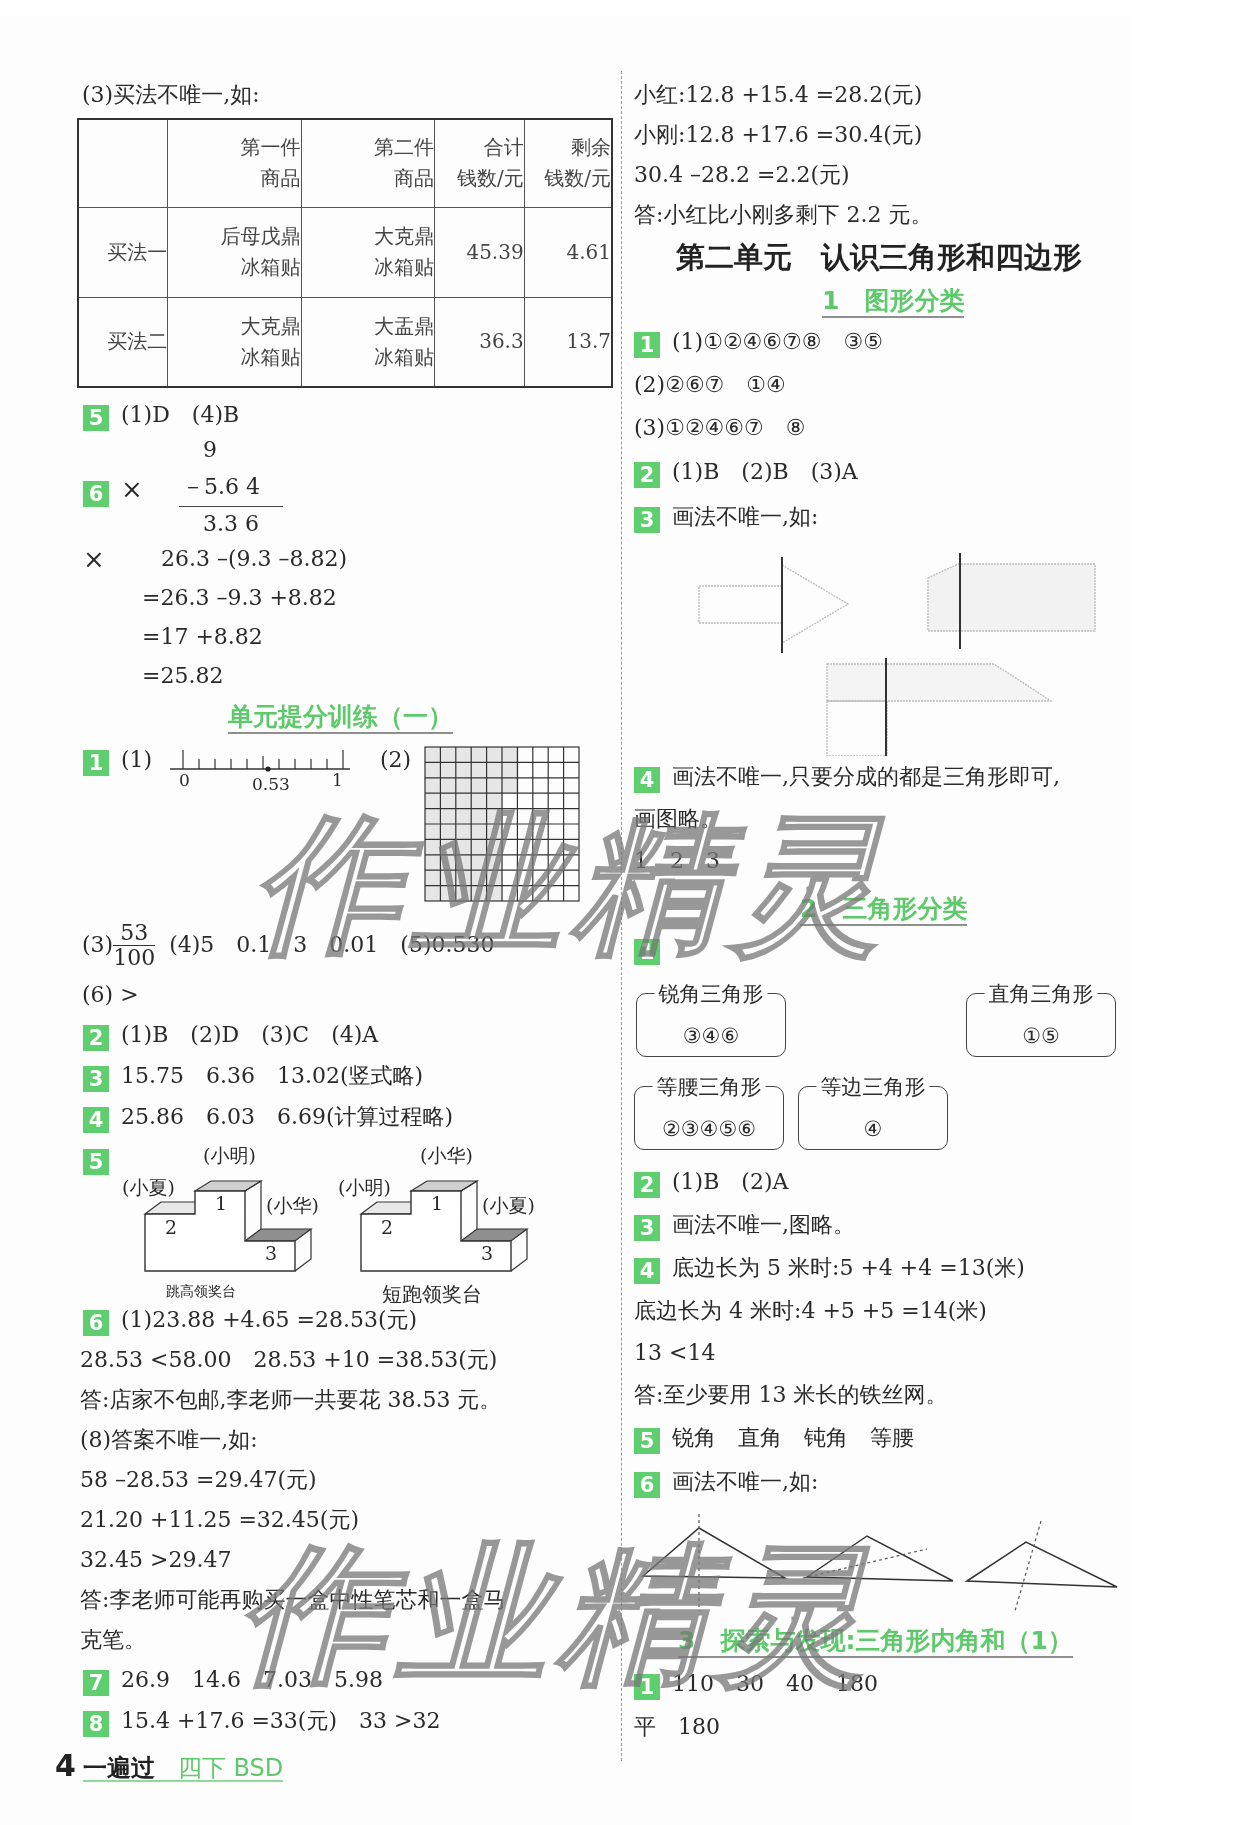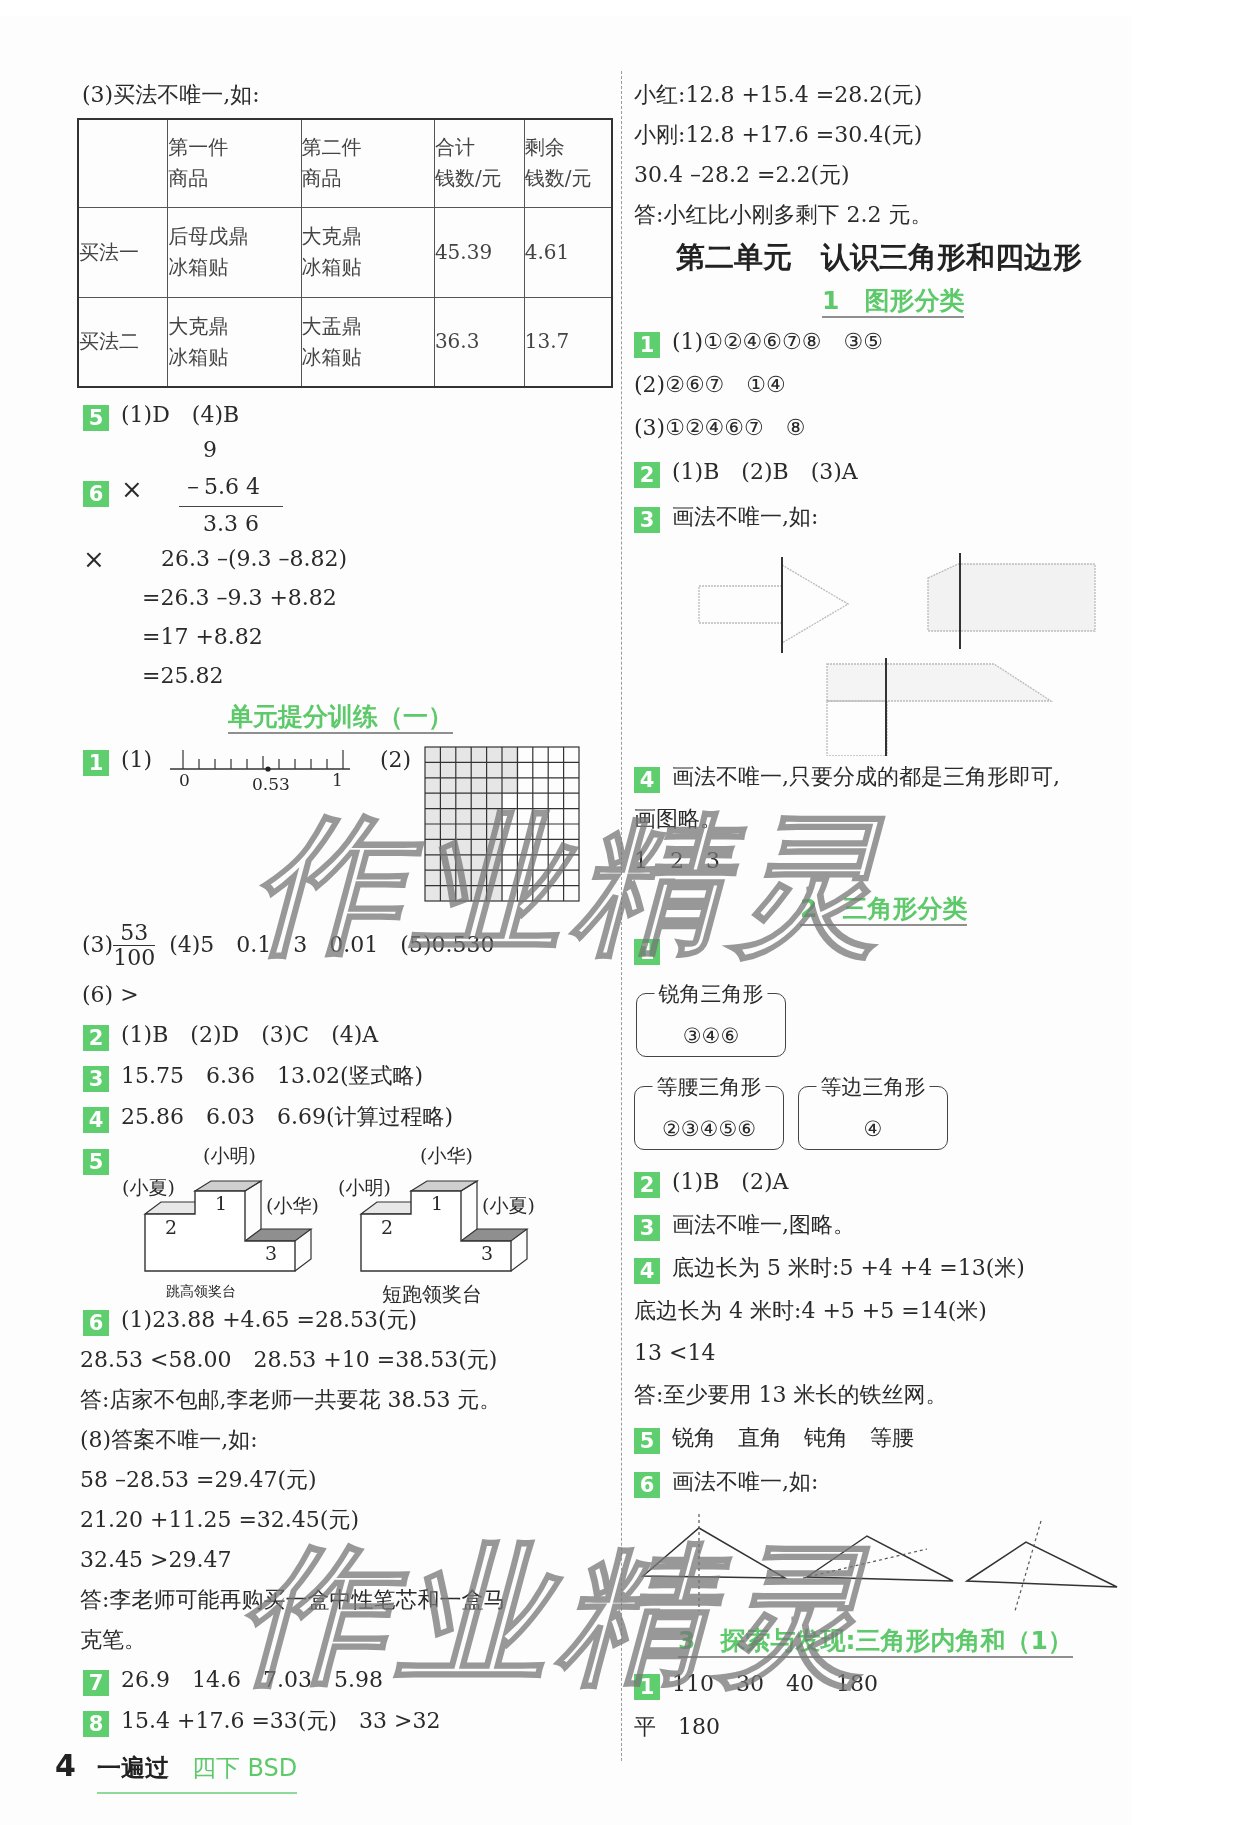--- a/index.html
+++ b/index.html
@@ -5,21 +5,21 @@
   * { margin: 0; padding: 0; box-sizing: border-box; }
   html, body { width: 1250px; height: 1825px; background: #ffffff; }
   body { position: relative; font-family: "DejaVu Serif", "Liberation Serif", serif; color: #2a2a2a; font-size: 22px; overflow: hidden; }
   .page { position: absolute; left: 0; top: 16px; width: 1132px; height: 1825px; background: #fdfdfd; }
   .abs { position: absolute; white-space: nowrap; line-height: 1; }
   .badge { display: inline-block; width: 26px; height: 26px; background: #5fce6f; color: #fff; font-family: "DejaVu Sans", "Liberation Sans", sans-serif; font-weight: bold; font-size: 21px; text-align: center; line-height: 26px; margin-right: 12px; vertical-align: -3px; }
   .green-title { color: #5dc96a; font-family: "DejaVu Sans", "Liberation Sans", sans-serif; font-weight: bold; font-size: 25px; border-bottom: 2px solid #8f8f8f; padding-bottom: 3px; }
   .unit-title { font-family: "DejaVu Sans", "Liberation Sans", sans-serif; font-weight: bold; font-size: 29px; color: #222; }
   .gutter { position: absolute; left: 621px; top: 55px; height: 1690px; border-left: 1.5px dashed #9a9a9a; }
   table.buy { position: absolute; left: 77px; top: 102px; width: 536px; height: 270px; border-collapse: collapse; border: 2.5px solid #333; font-size: 20px; color: #444; }
-  table.buy td { border: 1.2px solid #555; text-align: left; vertical-align: middle; line-height: 1.55; }
+  table.buy td { border: 1.2px solid #555; text-align: right; vertical-align: middle; line-height: 1.55; }
   .frac { display: inline-block; vertical-align: middle; text-align: center; font-size: 22px; }
   .frac span { display: block; line-height: 1.1; }
   .frac .num { border-bottom: 1.5px solid #333; padding: 0 2px; }
   .tribox { position: absolute; border: 1.8px solid #444; border-radius: 10px; width: 150px; height: 64px; }
   .tribox .lbl { position: absolute; top: -14px; left: 50%; transform: translateX(-50%); background: #fdfdfd; padding: 0 4px; font-size: 21px; white-space: nowrap; }
   .tribox .val { position: absolute; top: 30px; width: 100%; text-align: center; font-size: 21px; }
   .footer-num { font-family: "DejaVu Sans", "Liberation Sans", sans-serif; font-weight: bold; font-size: 30px; color: #222; }
   .footer-brand { font-family: "DejaVu Sans", "Liberation Sans", sans-serif; font-weight: bold; font-size: 24px; color: #222; }
   .footer-grade { font-family: "DejaVu Sans", "Liberation Sans", sans-serif; font-size: 24px; color: #5dc96a; }
   .watermark { position: absolute; font-family: "DejaVu Sans", "Liberation Sans", sans-serif; font-size: 150px; font-weight: bold; color: transparent; -webkit-text-stroke: 1.6px #777; transform: skewX(-15deg); letter-spacing: 10px; opacity: 0.75; }
@@ -180,21 +180,21 @@
   <div class="abs" style="left:80px;top:1493px;">21.20 +11.25 =32.45(元)</div>
   <div class="abs" style="left:80px;top:1533px;">32.45 &gt;29.47</div>
   <div class="abs" style="left:80px;top:1573px;">答:李老师可能再购买一盒中性笔芯和一盒马</div>
   <div class="abs" style="left:80px;top:1613px;">克笔。</div>
 
   <div class="abs" style="left:83px;top:1653px;"><span class="badge">7</span><span>26.9　14.6　7.03　5.98</span></div>
   <div class="abs" style="left:83px;top:1694px;"><span class="badge">8</span><span>15.4 +17.6 =33(元)　33 &gt;32</span></div>
 
   <div class="abs" style="left:55px;top:1735px;">
     <span class="footer-num">4</span>
-    <span style="display:inline-block;border-bottom:2px solid #8fd99a;padding-bottom:12px;margin-left:14px;">
+    <span style="display:inline-block;border-bottom:2px solid #8fd99a;padding-bottom:0;">
       <span class="footer-brand">一遍过</span>
       <span class="footer-grade" style="margin-left:16px;">四下 BSD</span>
     </span>
   </div>
 
   <div class="abs" style="left:634px;top:68px;">小红:12.8 +15.4 =28.2(元)</div>
   <div class="abs" style="left:634px;top:108px;">小刚:12.8 +17.6 =30.4(元)</div>
   <div class="abs" style="left:634px;top:148px;">30.4 –28.2 =2.2(元)</div>
   <div class="abs" style="left:634px;top:188px;">答:小红比小刚多剩下 2.2 元。</div>
 
@@ -225,20 +225,24 @@
   <div class="abs" style="left:634px;top:750px;"><span class="badge">4</span><span>画法不唯一,只要分成的都是三角形即可,</span></div>
   <div class="abs" style="left:634px;top:792px;">画图略。</div>
   <div class="abs" style="left:634px;top:834px;">1　2　3</div>
 
   <div class="abs green-title" style="left:800px;top:880px;">2　三角形分类</div>
   <div class="abs" style="left:634px;top:922px;"><span class="badge">1</span></div>
 
   <div class="tribox" style="left:636px;top:977px;">
       <span class="lbl">锐角三角形</span>
       <span class="val">③④⑥</span>
+    </div>
+  <div class="tribox" style="left:966px;top:977px;">
+      <span class="lbl">直角三角形</span>
+      <span class="val">①⑤</span>
     </div>
   <div class="tribox" style="left:634px;top:1070px;">
       <span class="lbl">等腰三角形</span>
       <span class="val">②③④⑤⑥</span>
     </div>
   <div class="tribox" style="left:798px;top:1070px;">
       <span class="lbl">等边三角形</span>
       <span class="val">④</span>
     </div>
 

